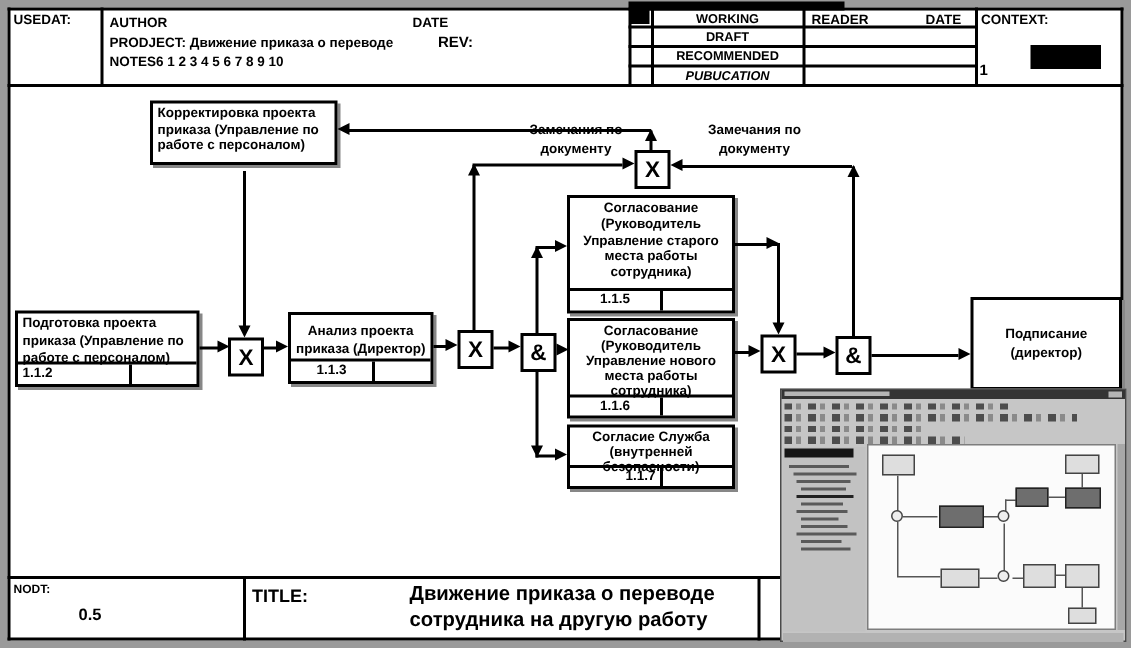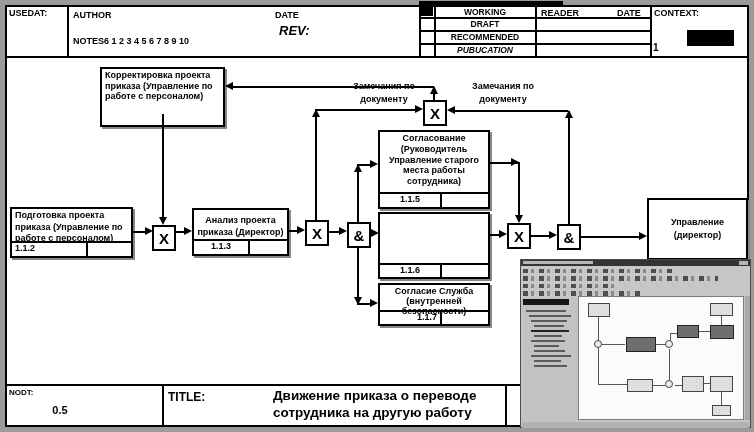--- a/index.html
+++ b/index.html
@@ -50,21 +50,22 @@
   <div class="hl" style="left:5px;top:384px;width:744px;"></div>
 
   <div class="vl" style="left:67px;top:5px;height:51px;"></div>
   <div class="vl" style="left:419px;top:5px;height:51px;"></div>
   <div class="vl" style="left:535px;top:5px;height:51px;"></div>
   <div class="vl" style="left:650px;top:5px;height:51px;"></div>
 
   <div class="txt" style="left:9px;top:8px;font-size:9px;">USEDAT:</div>
   <div class="txt" style="left:73px;top:10px;font-size:9px;">AUTHOR</div>
   <div class="txt" style="left:275px;top:10px;font-size:9px;">DATE</div>
-  <div class="txt" style="left:279px;top:23px;font-size:13px;font-style:italic;">REV:</div>
+  <div class="txt" style="left:73px;top:23px;font-size:9px;">PRODJECT: Движение приказа о переводе</div>
+  <div class="txt" style="left:292px;top:23px;font-size:10px;">REV:</div>
   <div class="txt" style="left:73px;top:36px;font-size:9px;">NOTES6 1 2 3 4 5 6 7 8 9 10</div>
 
   <div class="abs" style="left:419px;top:1px;width:144px;height:6px;background:#000;"></div>
   <div class="vl" style="left:434px;top:6px;height:50px;"></div>
   <div class="hl" style="left:419px;top:17px;width:231px;"></div>
   <div class="hl" style="left:419px;top:30px;width:231px;"></div>
   <div class="hl" style="left:419px;top:43px;width:231px;"></div>
   <div class="abs" style="left:420px;top:6px;width:13px;height:10px;background:#000;"></div>
   <div class="txt ctr" style="left:435px;top:7px;width:100px;font-size:8.5px;">WORKING</div>
   <div class="txt ctr" style="left:435px;top:19px;width:100px;font-size:8.5px;">DRAFT</div>
@@ -93,46 +94,47 @@
     </div>
   </div>
 
   <div class="act" style="left:192px;top:208px;width:97px;height:48px;">
     <div class="act-label ctr" style="line-height:12px;padding-top:4px;">Анализ проекта приказа (Директор)</div>
     <div class="act-strip" style="height:13px;">
       <div class="act-num ctr" style="width:48px;">1.1.3</div>
     </div>
   </div>
 
-  <div class="act" style="left:100px;top:67px;width:125px;height:60px;padding-left:44px;">
+  <div class="act" style="left:100px;top:67px;width:125px;height:43px;padding-left:44px;">
     <div class="act-label" style="line-height:10.5px;">Корректировка проекта приказа (Управление по работе с персоналом)</div>
   </div>
 
   <div class="act" style="left:378px;top:130px;width:112px;height:79px;">
     <div class="act-label ctr" style="line-height:10.8px;">Согласование (Руководитель Управление старого места работы сотрудника)</div>
     <div class="act-strip" style="height:13px;">
       <div class="act-num ctr" style="width:54px;">1.1.5</div>
     </div>
   </div>
 
   <div class="act" style="left:378px;top:212px;width:112px;height:67px;">
+    <div class="act-label ctr" style="line-height:10px;">Согласование (Руководитель Управление нового места работы сотрудника)</div>
     <div class="act-strip" style="height:12px;">
       <div class="act-num ctr" style="width:54px;">1.1.6</div>
     </div>
   </div>
 
   <div class="act" style="left:378px;top:283px;width:112px;height:43px;">
     <div class="act-label ctr" style="line-height:10px;">Согласие Служба (внутренней безопасности)</div>
     <div class="act-strip" style="height:12px;">
       <div class="act-num ctr" style="width:54px;text-align:right;">1.1.7</div>
     </div>
   </div>
 
   <div class="act" style="left:647px;top:198px;width:101px;height:62px;display:flex;align-items:center;justify-content:center;">
-    <div class="ctr" style="line-height:13px;width:80px;">Управление (директор)</div>
+    <div class="ctr" style="line-height:13px;width:80px;">Подписание (директор)</div>
   </div>
 
   <div class="junc" style="left:152px;top:225px;">
       <span>X</span>
     </div>
   <div class="junc" style="left:305px;top:220px;">
       <span>X</span>
     </div>
   <div class="junc" style="left:347px;top:222px;">
       <span>&amp;</span>

